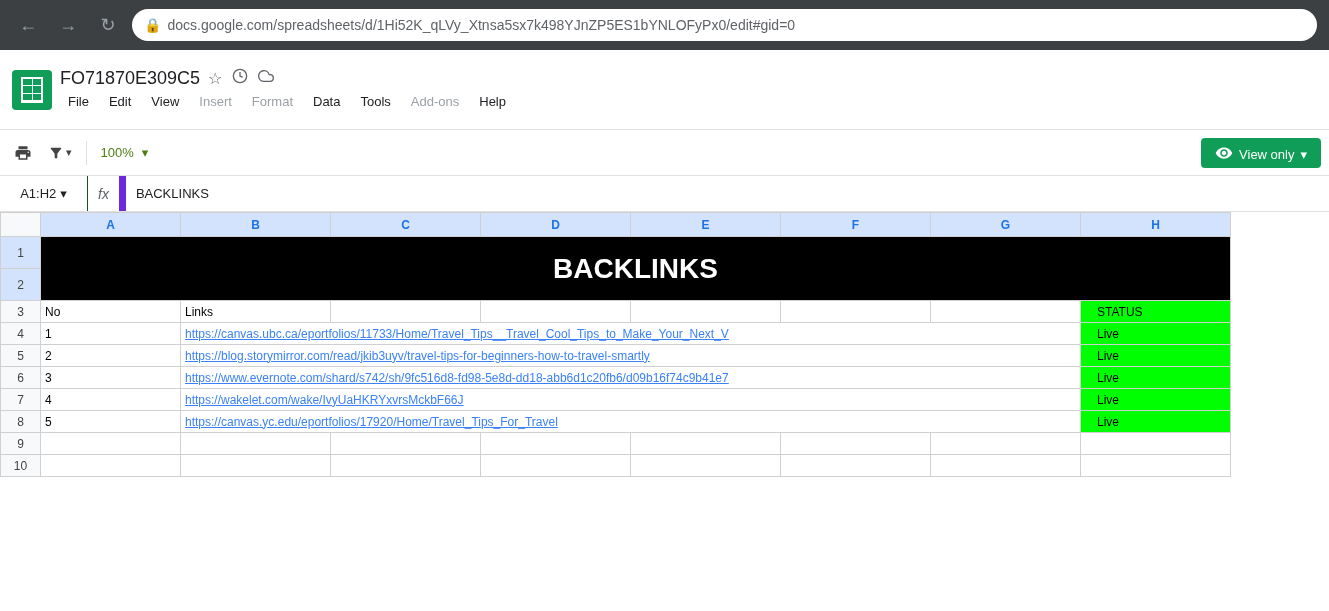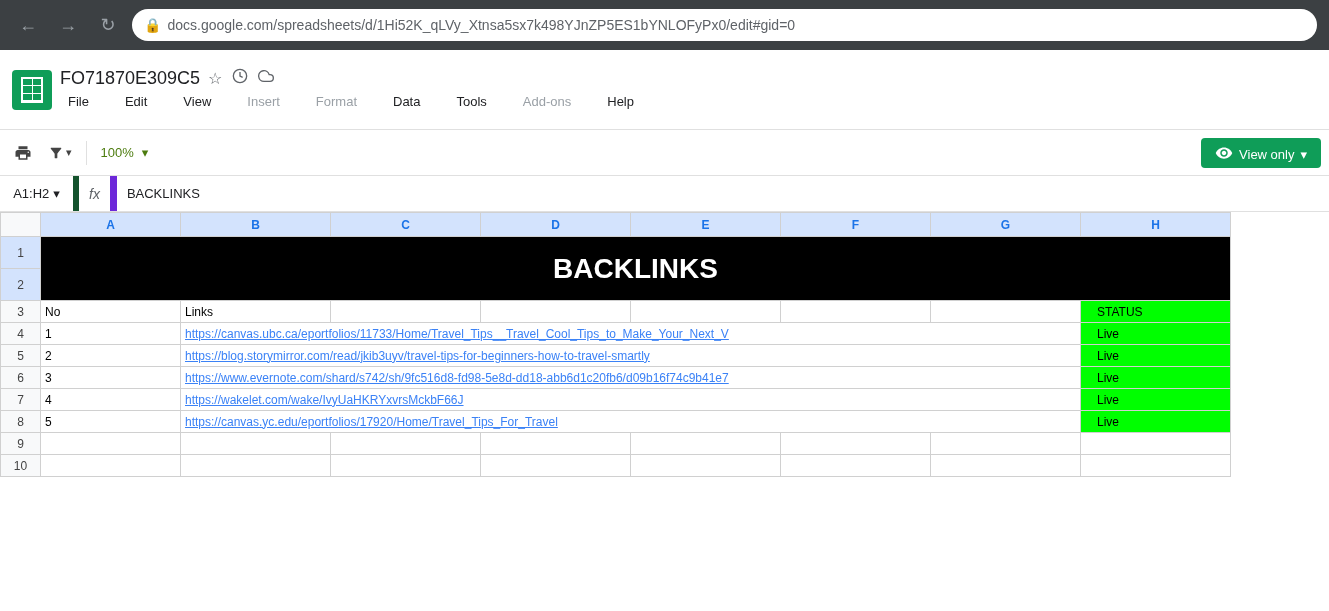--- a/index.html
+++ b/index.html
@@ -67,21 +67,21 @@
     .doc-title {
       font-size: 18px;
       font-weight: 400;
       color: #202124;
     }
     .title-icon-btn {
       background: none; border: none; cursor: pointer;
       color: #5f6368; font-size: 16px; padding: 2px;
     }
     .menu-bar {
-      display: flex; align-items: center; gap: 20px;
+      display: flex; align-items: center; gap: 4px;
     }
     .menu-item {
       font-size: 13px;
       color: #202124;
       padding: 4px 8px;
       cursor: pointer;
       border-radius: 4px;
     }
     .menu-item-disabled { color: #9aa0a6; }
 
@@ -126,25 +126,25 @@
 
     
     .formula-bar {
       height: 36px;
       display: flex;
       align-items: center;
       border-bottom: 1px solid #e0e0e0;
       background: #fff;
     }
     .cell-ref {
-      width: 79px;
+      width: 88px;
       text-align: center;
       font-size: 13px;
       color: #202124;
-      border-right: 6px solid #14532d;
+      border-right: 1px solid #14532d;
       height: 100%;
       display: flex; align-items: center; justify-content: center;
       gap: 4px;
     }
     .fx-label {
       padding: 0 10px;
       color: #5f6368;
       font-style: italic;
       font-size: 14px;
       border-right: 7px solid #6d28d9;

